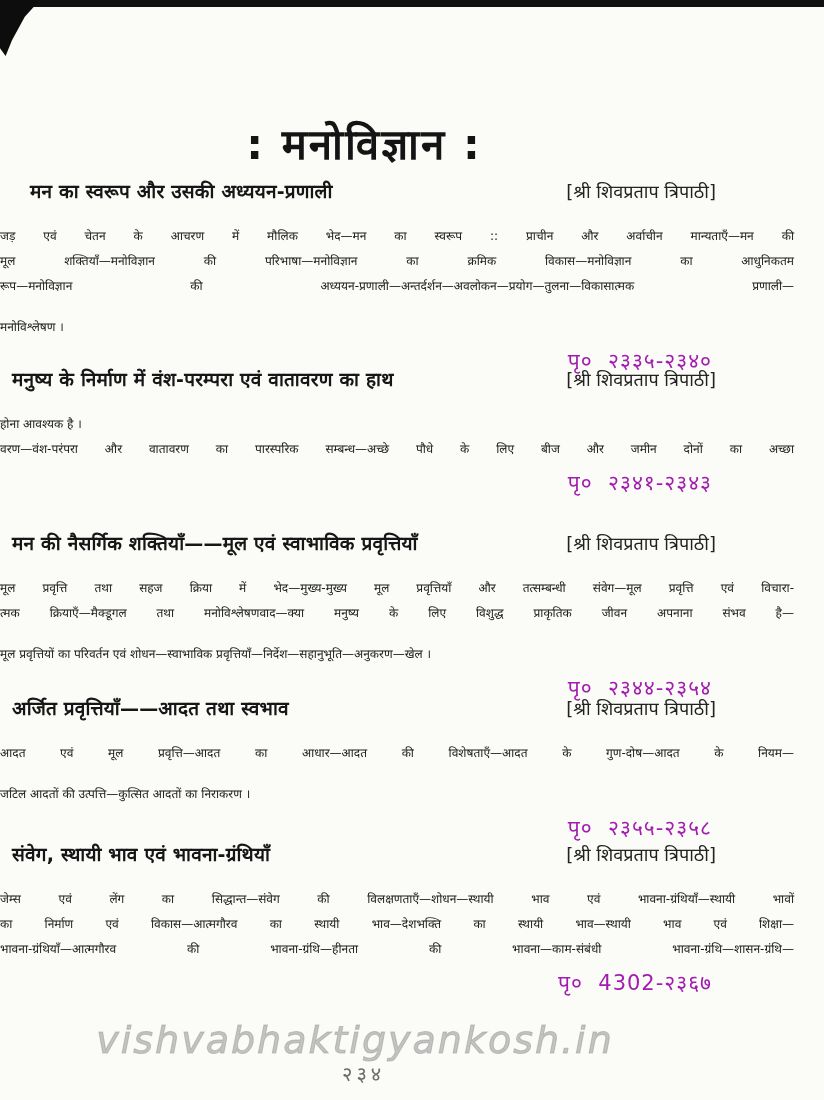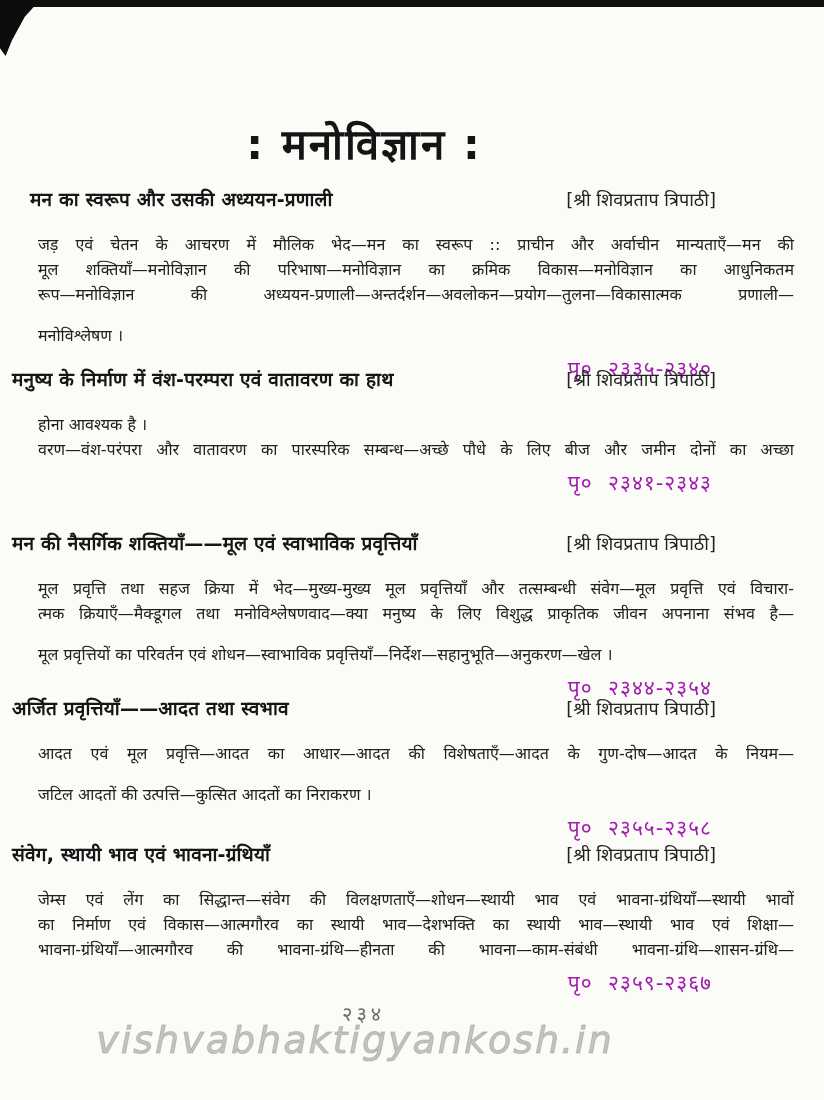--- a/index.html
+++ b/index.html
@@ -25,33 +25,33 @@
     text-align:center;
     font-size:42px;font-weight:bold;
     letter-spacing:2px;
     color:#141414;
   }
   .section{position:absolute;left:0;width:824px;}
   .sec-head-row{
     display:flex;justify-content:space-between;align-items:baseline;
     padding-left:12px;padding-right:108px;
   }
-  .sec-head-row.indent1{padding-left:30px;margin-top:8px;}
+  .sec-head-row.indent1{padding-left:30px;}
   .sec-heading{
     font-size:19px;font-weight:bold;color:#161616;
     letter-spacing:0.2px;
   }
   .sec-author{
     font-size:18px;font-weight:normal;color:#222;
     white-space:nowrap;
   }
   .sec-body{
     margin-top:20px;
-    padding-left:38px;padding-right:30px;
-    font-size:16px;line-height:25px;color:#202020;
+    padding-right:30px;
+    font-size:12px;line-height:25px;color:#202020;
   }
   .body-line{
     text-align:justify;
     -moz-text-align-last:justify;
     text-align-last:justify;
   }
   .body-line.last{
     -moz-text-align-last:left;
     text-align-last:left;
     margin-top:16px;
@@ -67,21 +67,21 @@
   .watermark{
     position:absolute;top:1018px;left:0;width:710px;
     text-align:center;
     font-style:italic;
     font-size:38px;
     color:rgba(176,176,176,0.75);
     letter-spacing:2px;
     -webkit-text-stroke:1px rgba(150,150,150,0.5);
   }
   .faint-page-number{
-    position:absolute;top:1000px;left:342px;
+    position:absolute;top:1060px;left:342px;
     font-size:20px;color:rgba(70,70,70,0.8);
     letter-spacing:4px;
   }
 </style>
 </head>
 <body>
 
 <div class="scan-top-bar"></div>
 <div class="scan-corner-blob"></div>
 
@@ -141,17 +141,17 @@
 <div class="section" style="top:841px">
   <div class="sec-head-row">
     <span class="sec-heading">संवेग, स्थायी भाव एवं भावना-ग्रंथियाँ</span>
     <span class="sec-author">[श्री शिवप्रताप त्रिपाठी]</span>
   </div>
   <div class="sec-body">
     <div class="body-line">जेम्स एवं लेंग का सिद्धान्त—संवेग की विलक्षणताएँ—शोधन—स्थायी भाव एवं  भावना-ग्रंथियाँ—स्थायी भावों</div>
     <div class="body-line">का निर्माण एवं विकास—आत्मगौरव का स्थायी भाव—देशभक्ति का स्थायी भाव—स्थायी भाव  एवं शिक्षा—</div>
     <div class="body-line">भावना-ग्रंथियाँ—आत्मगौरव की भावना-ग्रंथि—हीनता की भावना—काम-संबंधी  भावना-ग्रंथि—शासन-ग्रंथि—</div>
   </div>
-  <div class="page-ref">पृ०  २३५९-२३६७</div>
+  <div class="page-ref">पृ०  4302-२३६७</div>
 </div>
 
 <span class="faint-page-number">२३४</span>
 <div class="watermark">vishvabhaktigyankosh.in</div>
 
 </body></html>

